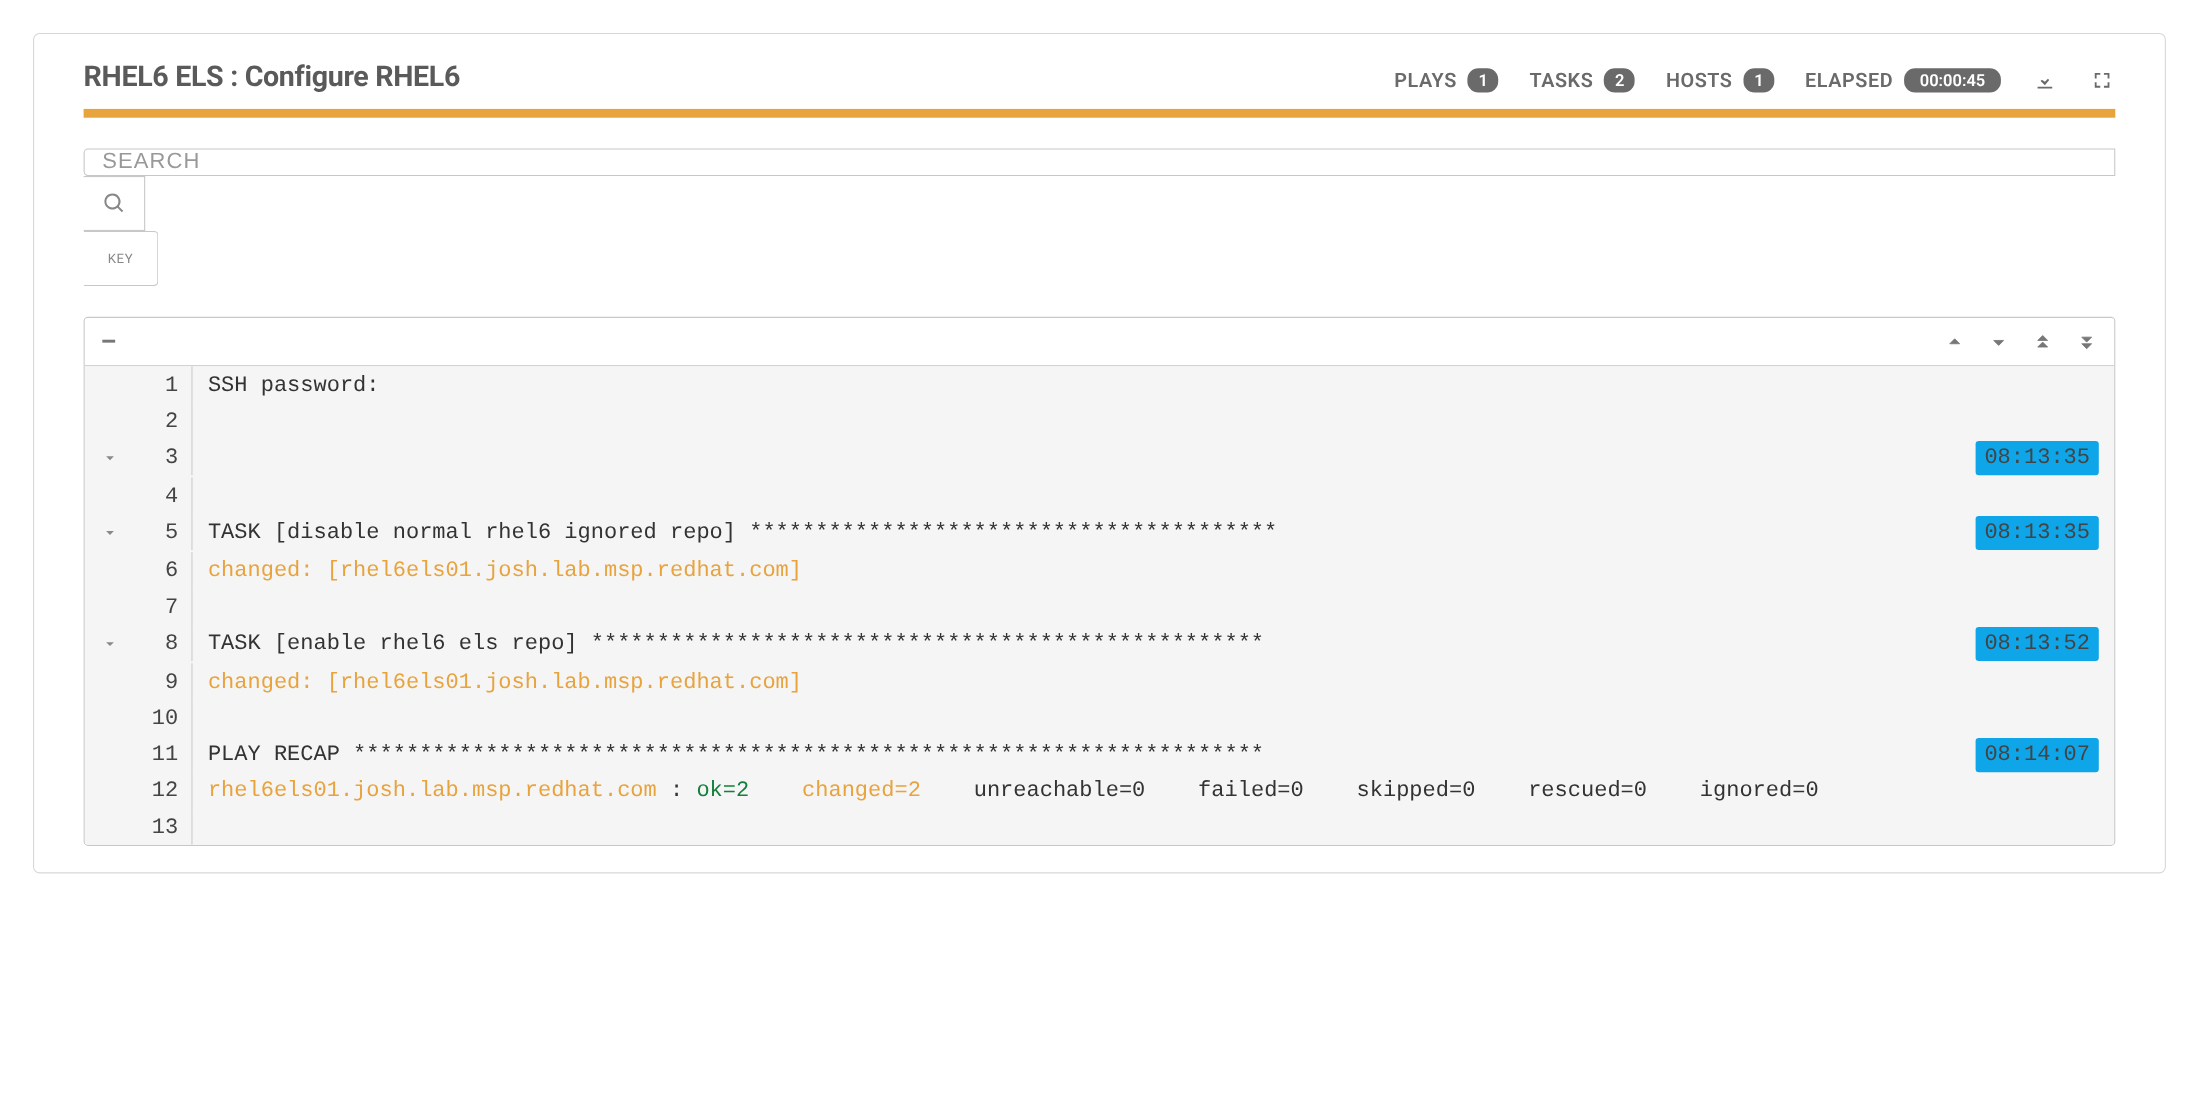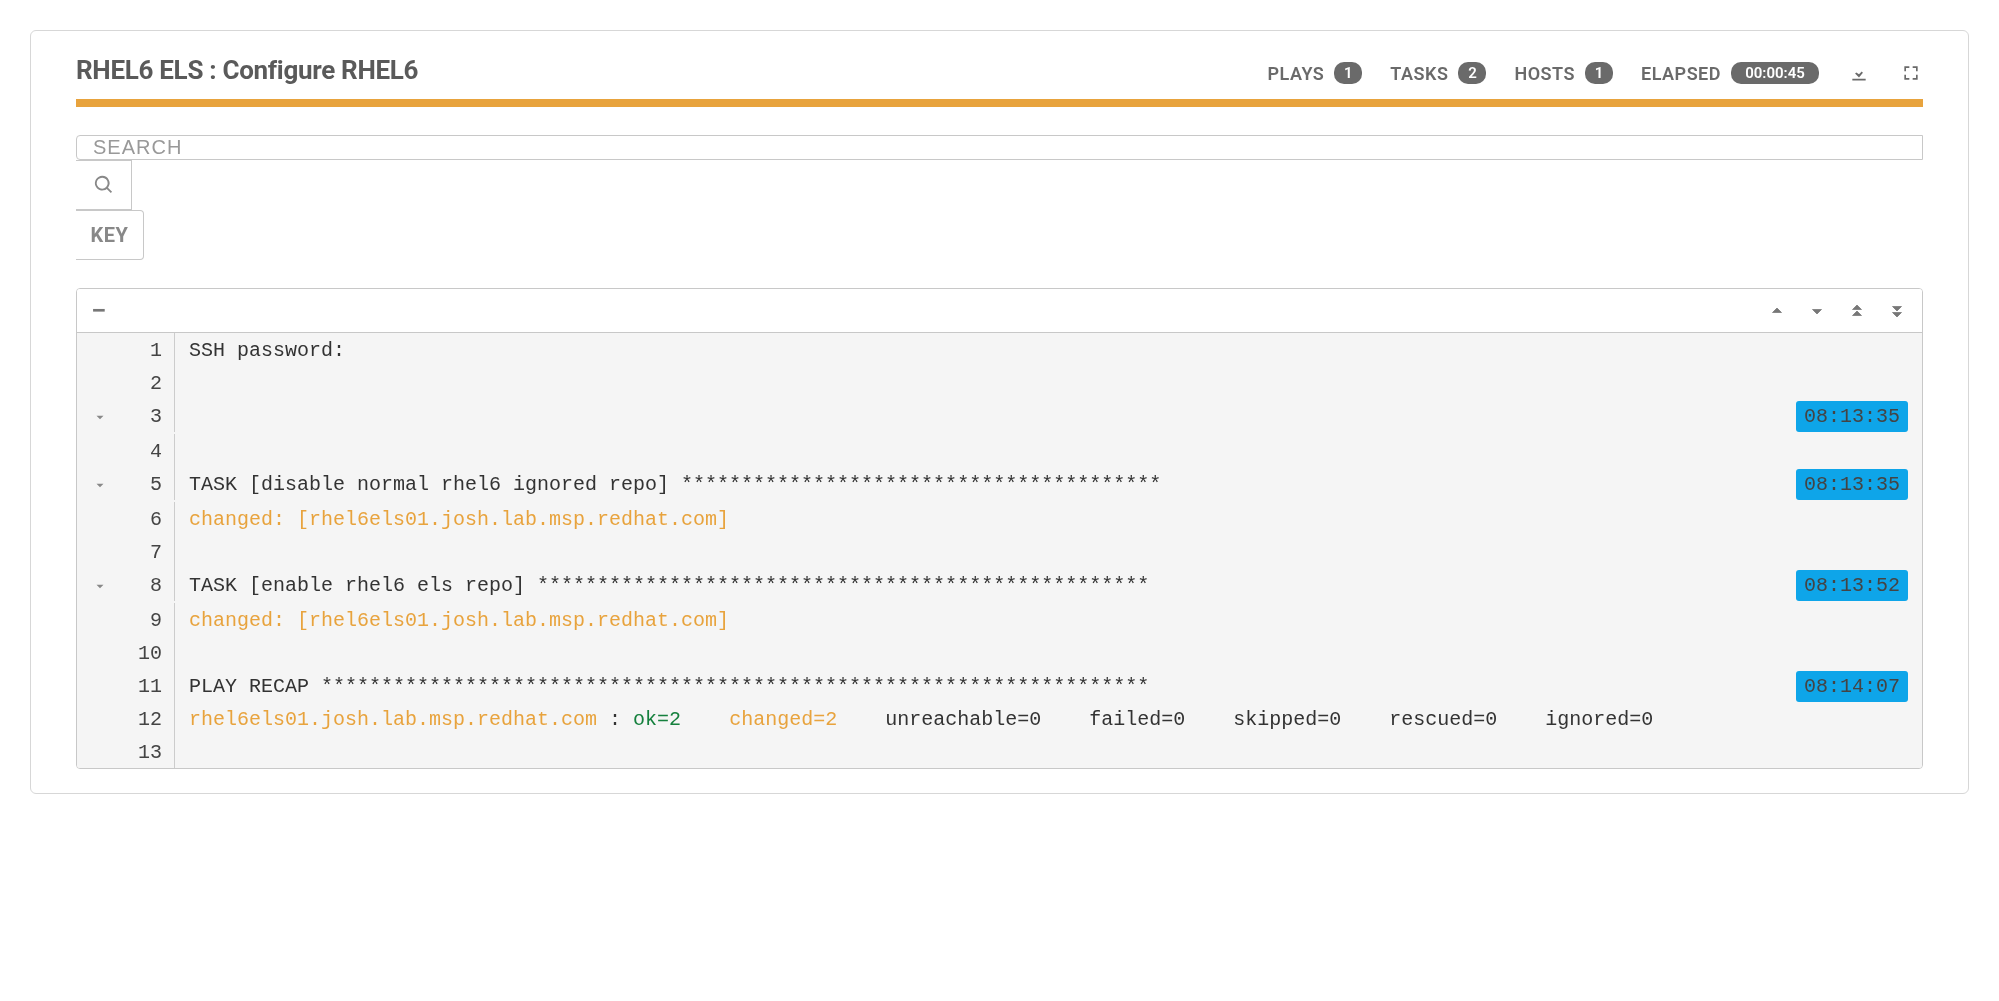--- a/index.html
+++ b/index.html
@@ -91,21 +91,21 @@
     border: 1px solid #c8c8c8;
     border-left: none;
     background: #fff;
     display: flex;
     align-items: center;
     justify-content: center;
     cursor: pointer;
     color: #888;
   }
   .search-btn { width: 56px; }
-  .key-btn { width: 68px; border-radius: 0 4px 4px 0; font-size: 20px; font-weight:700; letter-spacing:0.5px;}
+  .key-btn { width: 68px; border-radius: 0 4px 4px 0; font-size: 12px; font-weight:400; letter-spacing:0.5px;}
   .output-panel {
     border: 1px solid #c8c8c8;
     border-radius: 4px;
     overflow: hidden;
   }
   .output-toolbar {
     height: 44px;
     border-bottom: 1px solid #c8c8c8;
     display: flex;
     align-items: center;

